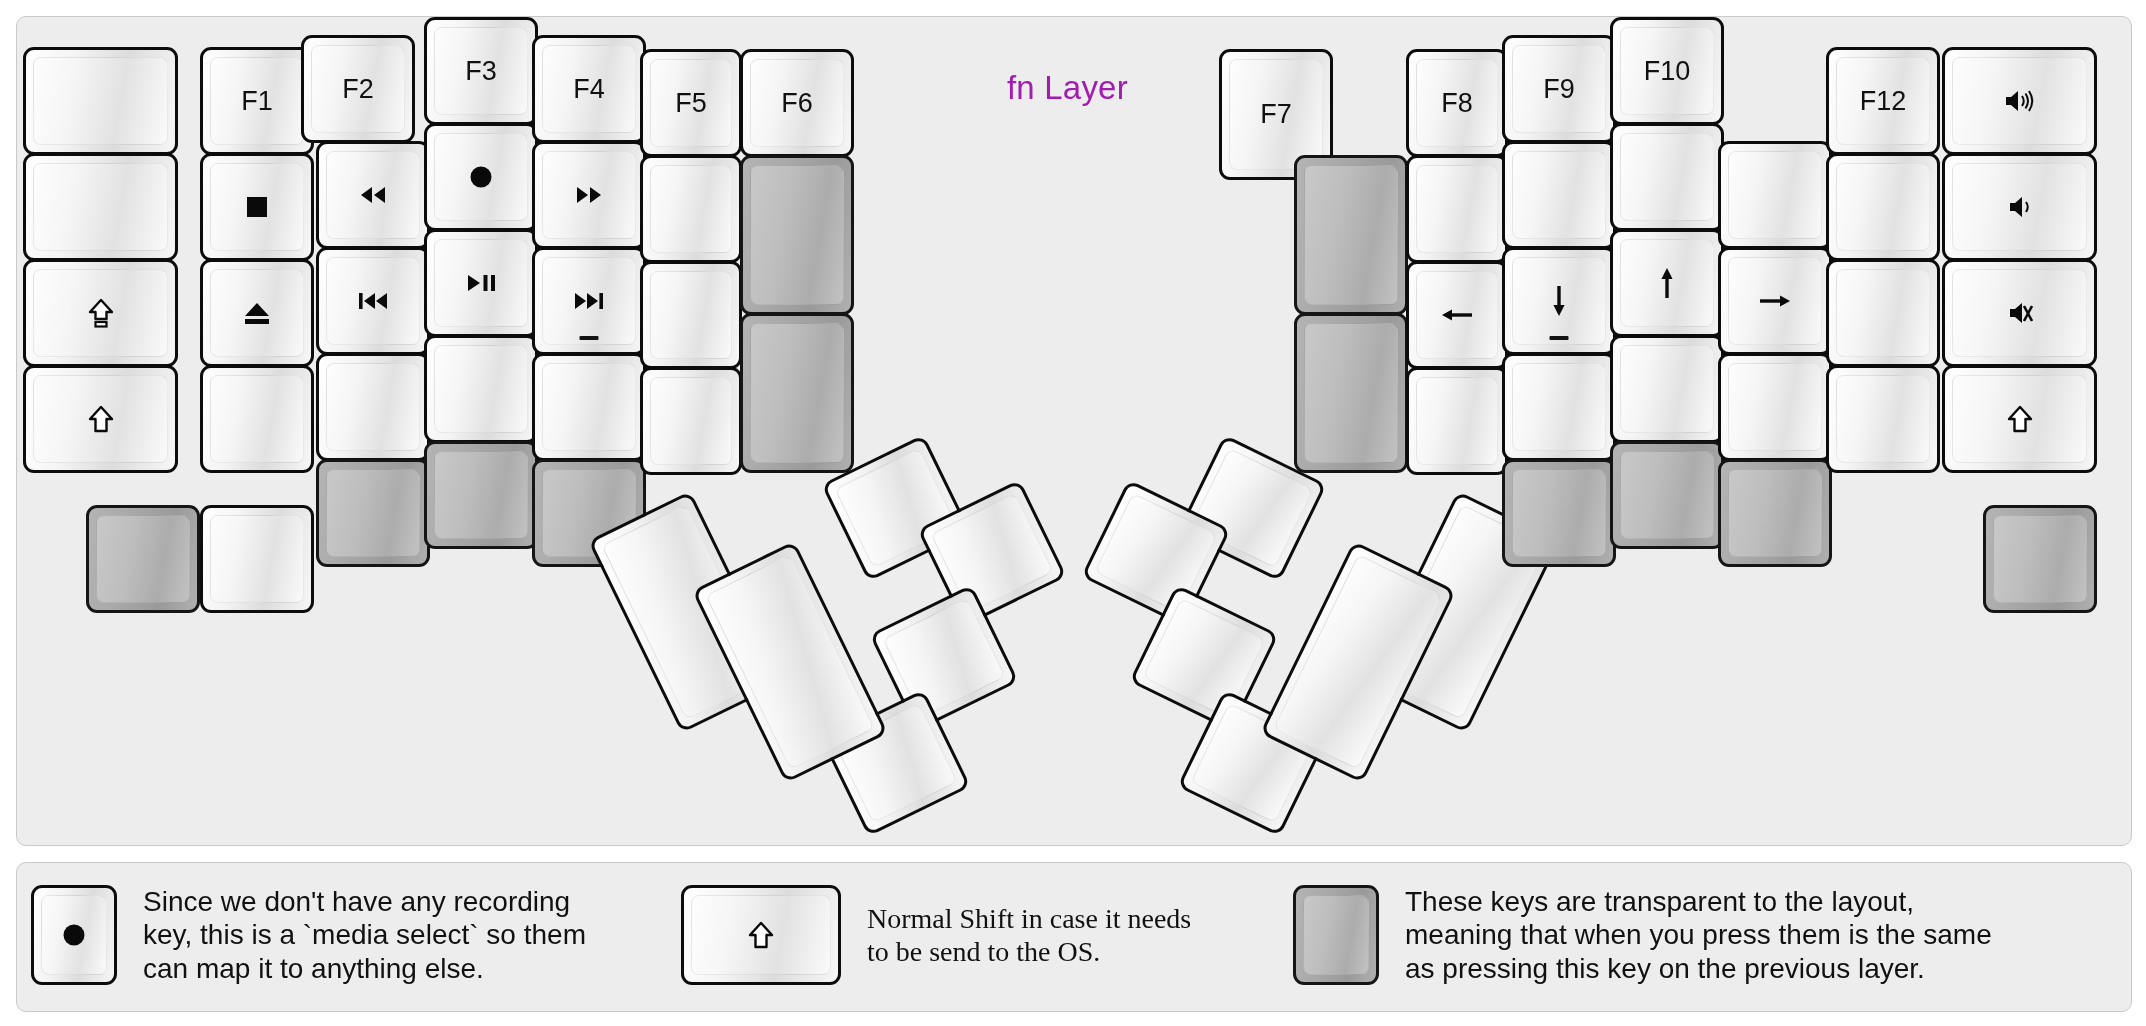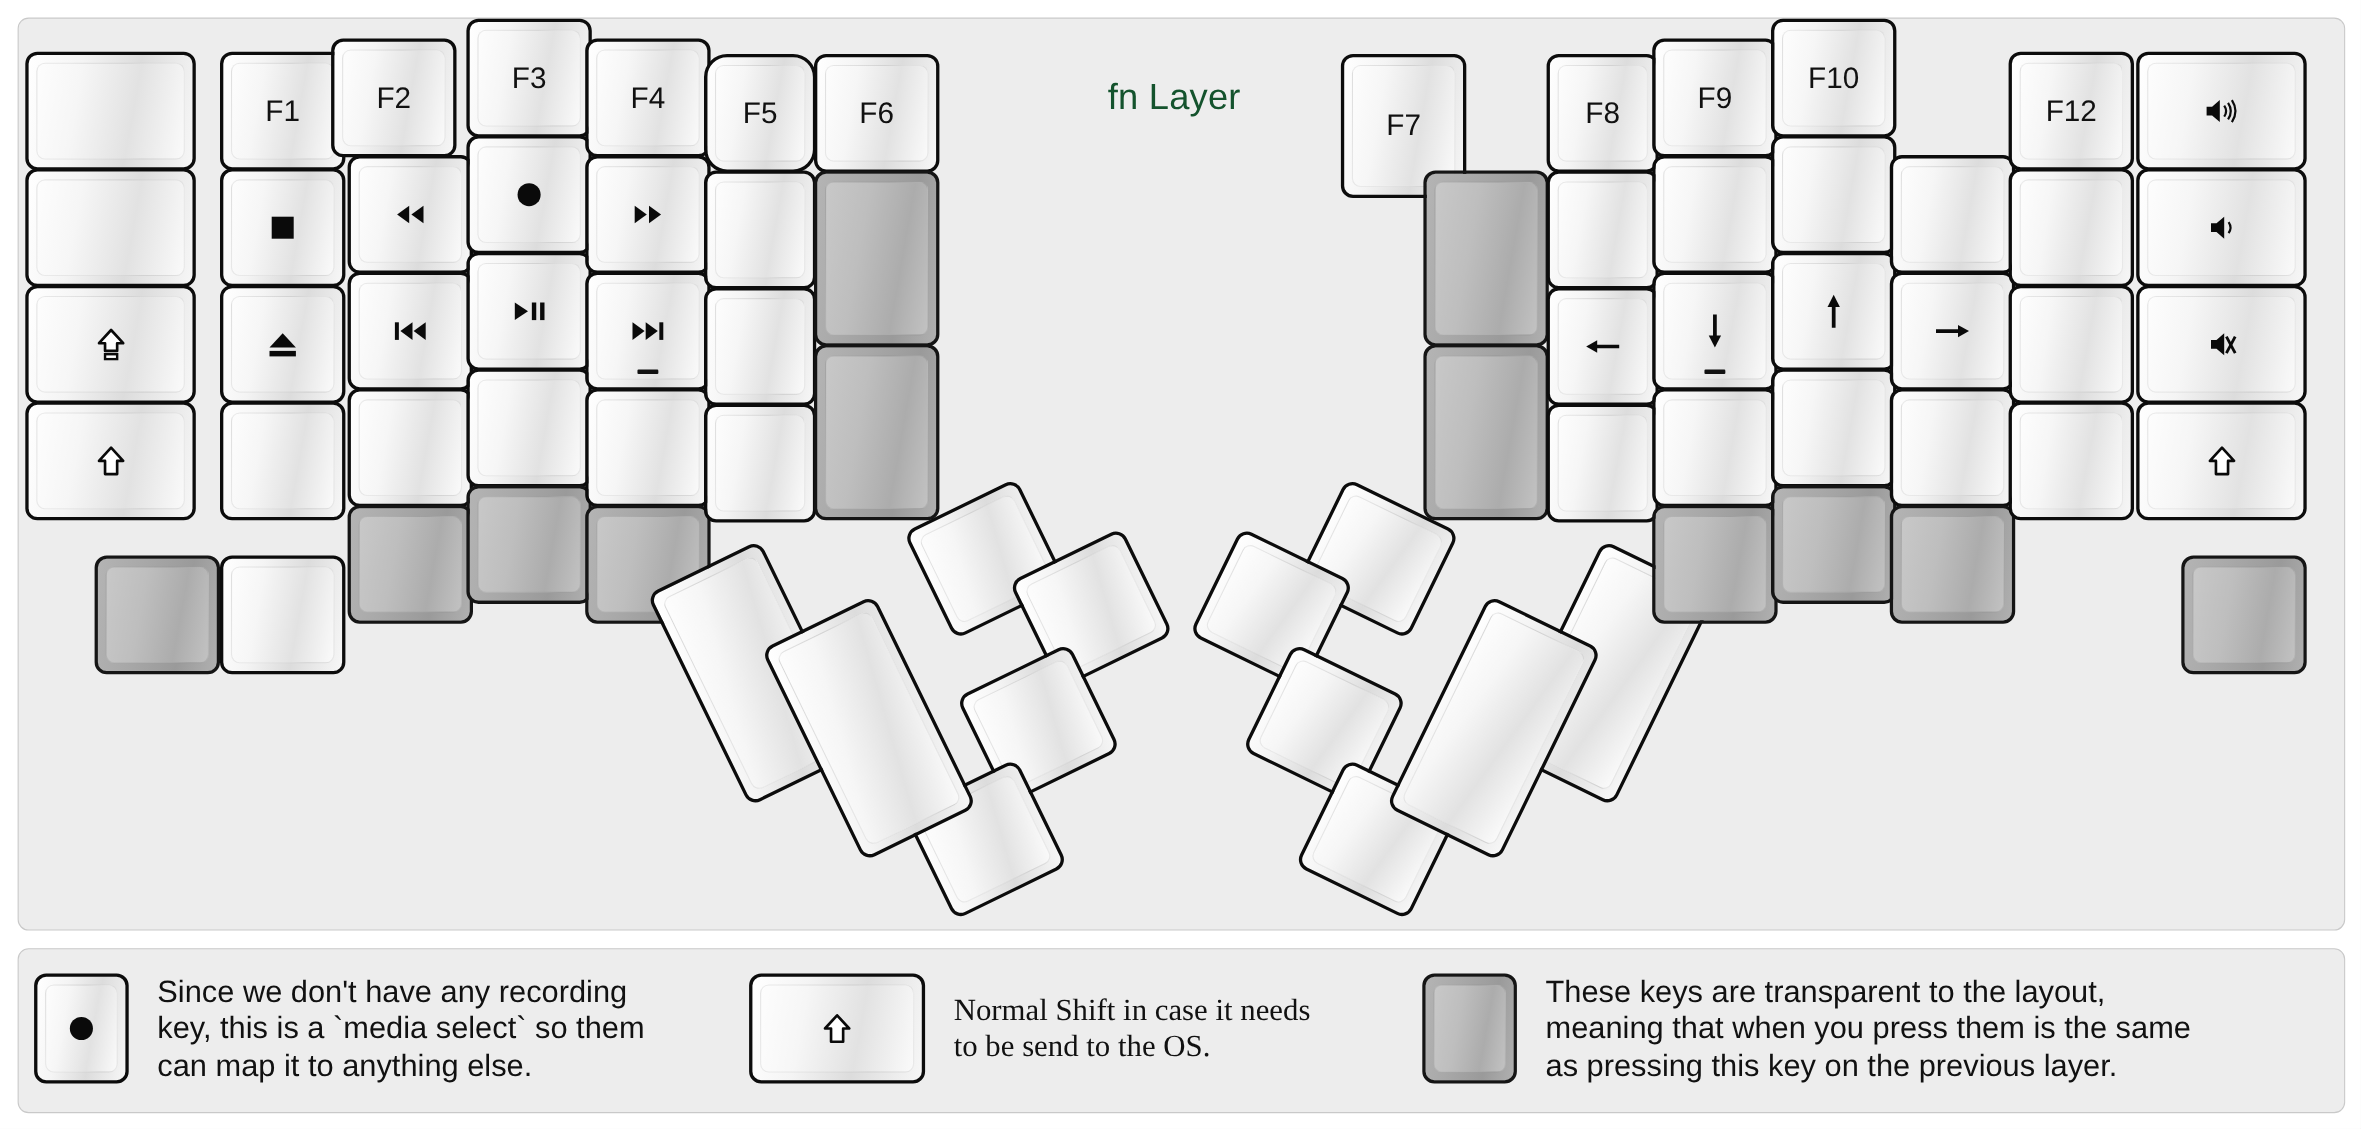--- a/index.html
+++ b/index.html
@@ -6,21 +6,21 @@
   html,body{margin:0;padding:0;background:#ffffff;}
   body{font-family:"Liberation Sans","DejaVu Sans",sans-serif;}
   #stage{position:relative;width:2146px;height:1026px;background:#ffffff;overflow:hidden;}
 
   
   .panel{position:absolute;background:#ededed;border:1px solid #c9c9c9;border-radius:10px;}
   #board-panel{left:16px;top:16px;width:2114px;height:828px;}
   #legend-panel{left:16px;top:862px;width:2114px;height:148px;}
 
   
-  #title{position:absolute;left:990px;top:52px;font-size:33px;color:#14532d;letter-spacing:.2px;white-space:nowrap;}
+  #title{position:absolute;left:990px;top:52px;font-size:33px;color:#a21caf;letter-spacing:.2px;white-space:nowrap;}
 
   
   .key{position:absolute;box-sizing:border-box;border:3px solid #0c0c0c;border-radius:11px;
        background:linear-gradient(100deg,#ffffff 0%,#f4f4f4 30%,#dcdcdc 62%,#f7f7f7 100%);}
   .key .top{position:absolute;left:7px;right:7px;top:7px;bottom:7px;border-radius:8px;
        border:1px solid rgba(0,0,0,.07);
        background:linear-gradient(100deg,#fdfdfd 0%,#f6f6f6 28%,#e2e2e2 64%,#fafafa 100%);
        display:flex;align-items:center;justify-content:center;}
   .key.trans{border-color:#151515;background:linear-gradient(100deg,#b4b4b4 0%,#a8a8a8 35%,#9a9a9a 70%,#b0b0b0 100%);}
   .key.trans .top{background:linear-gradient(100deg,#c8c8c8 0%,#bebebe 35%,#acacac 70%,#c2c2c2 100%);
@@ -207,21 +207,21 @@
       </div>
       <div class="homing"></div>
     </div>
     <div class="key" style="left:515px;top:336px;width:114px;height:108px;">
       <div class="top"></div>
     </div>
     <div class="key trans" style="left:515px;top:442px;width:114px;height:108px;">
       <div class="top"></div>
     </div>
 
-    <div class="key" style="left:623px;top:32px;width:102px;height:108px;border-radius:21px;">
+    <div class="key" style="left:623px;top:32px;width:102px;height:108px;">
       <div class="top">
           <span class="lbl">F5</span>
         </div>
     </div>
     <div class="key" style="left:623px;top:138px;width:102px;height:108px;">
       <div class="top"></div>
     </div>
     <div class="key" style="left:623px;top:244px;width:102px;height:108px;">
       <div class="top"></div>
     </div>

